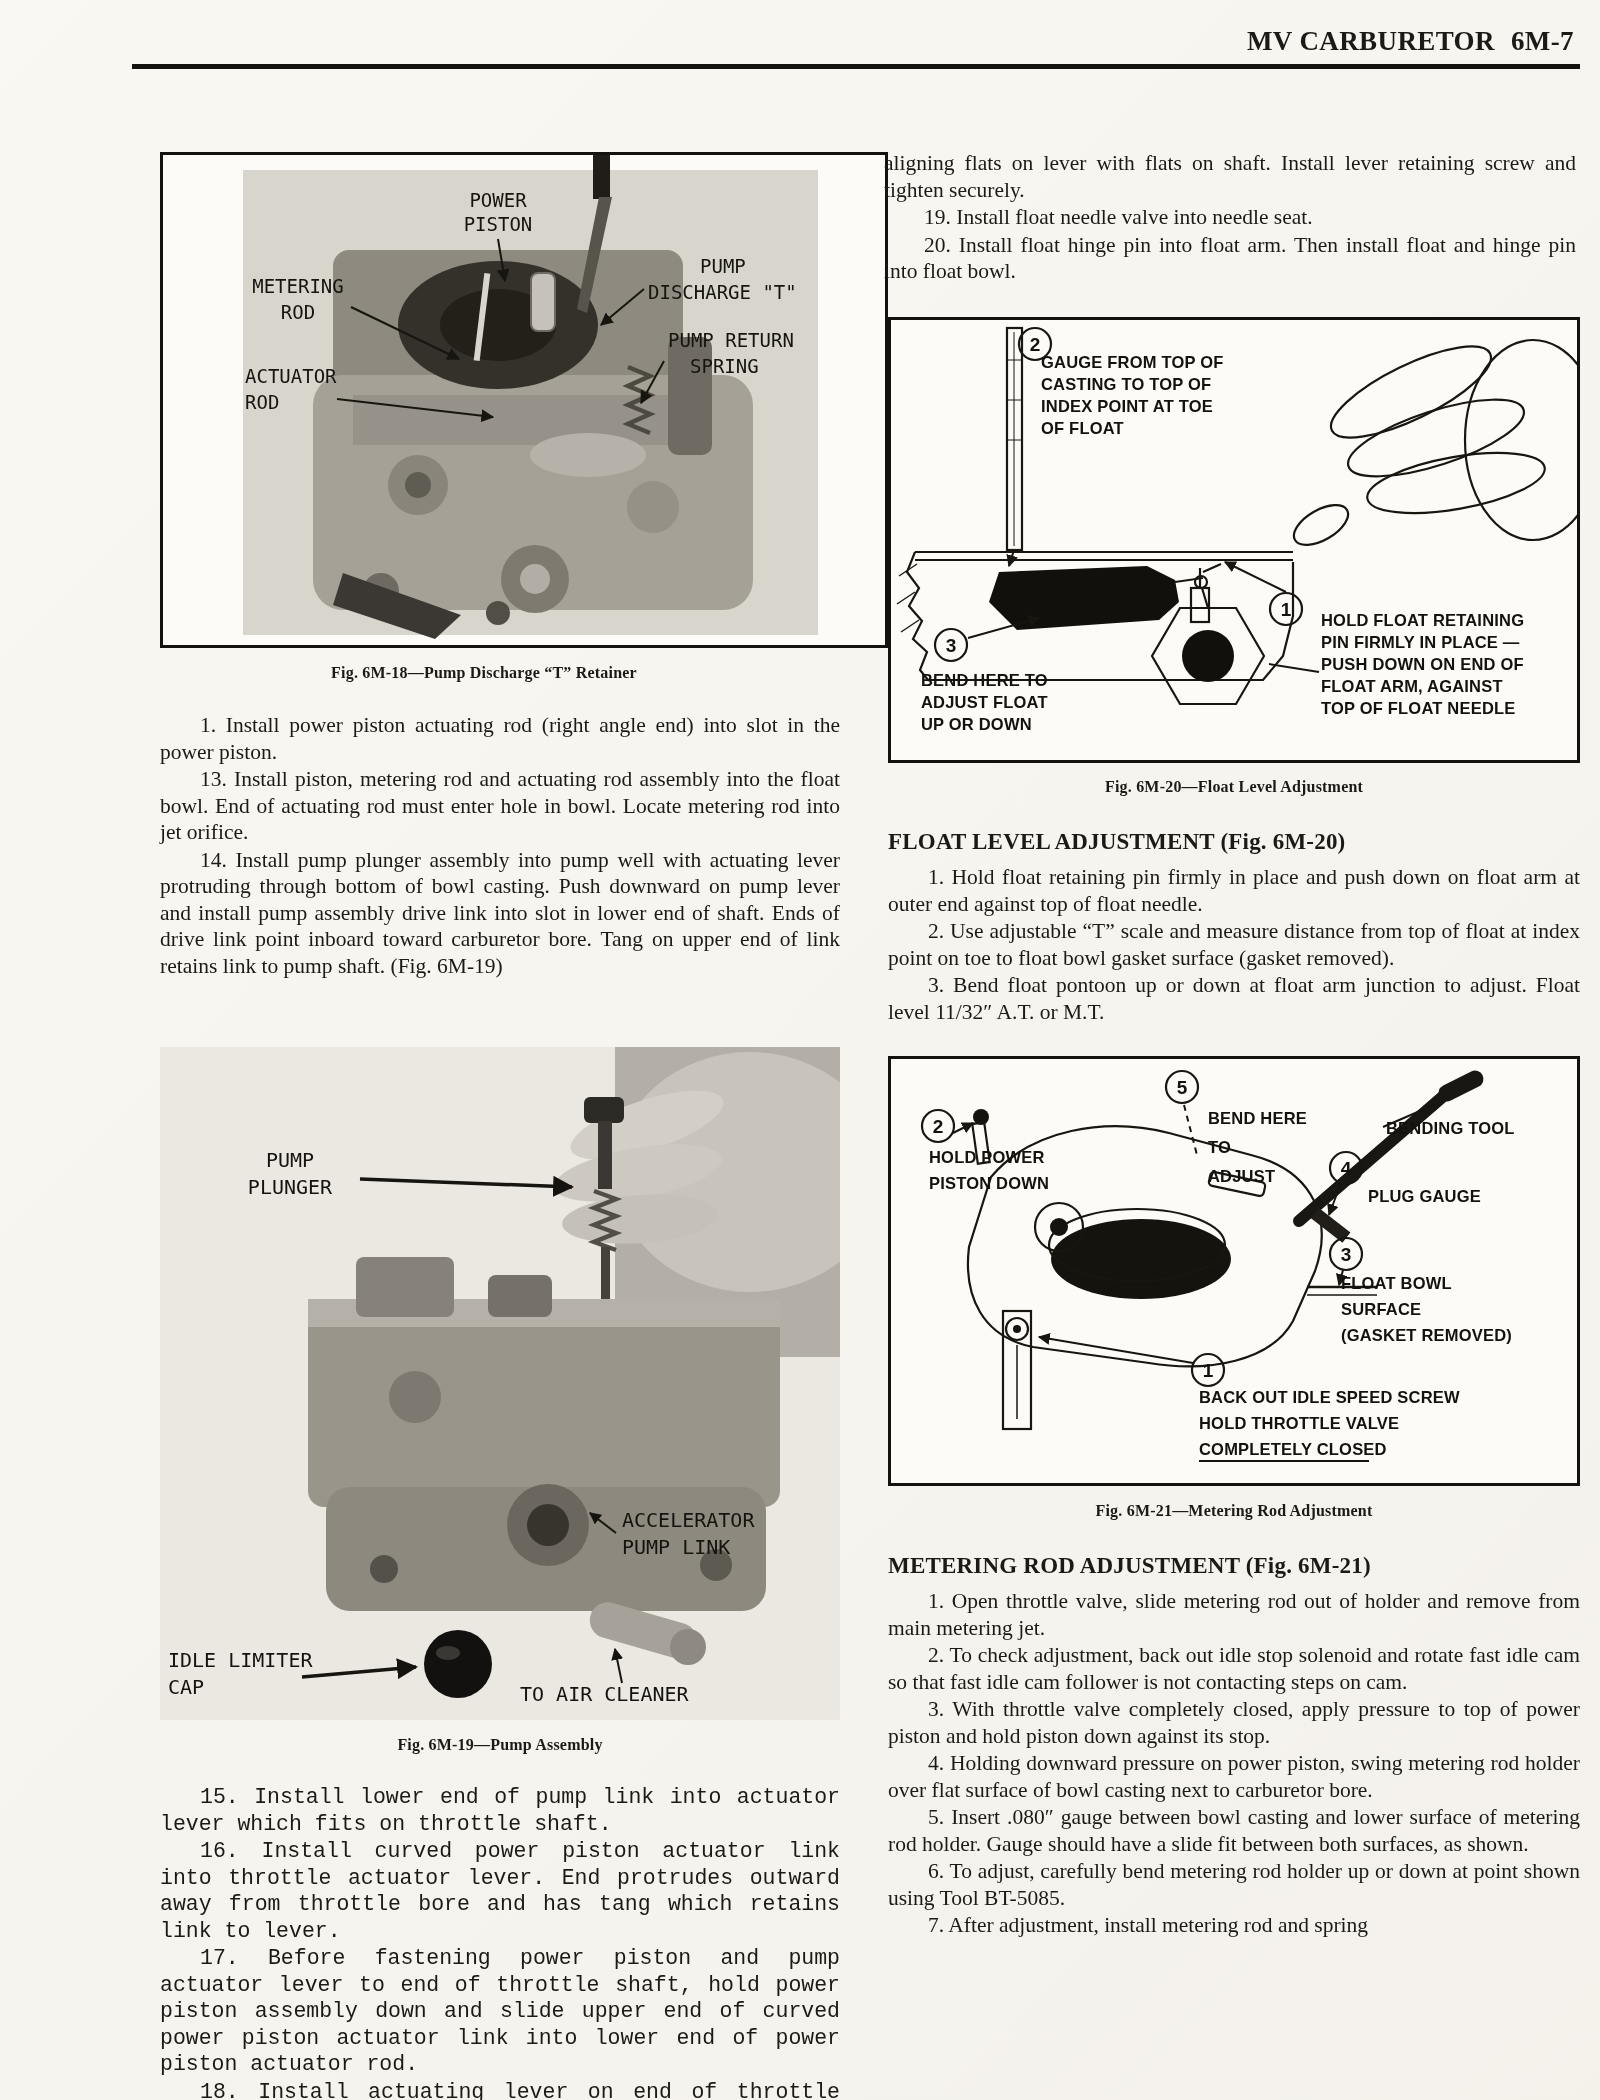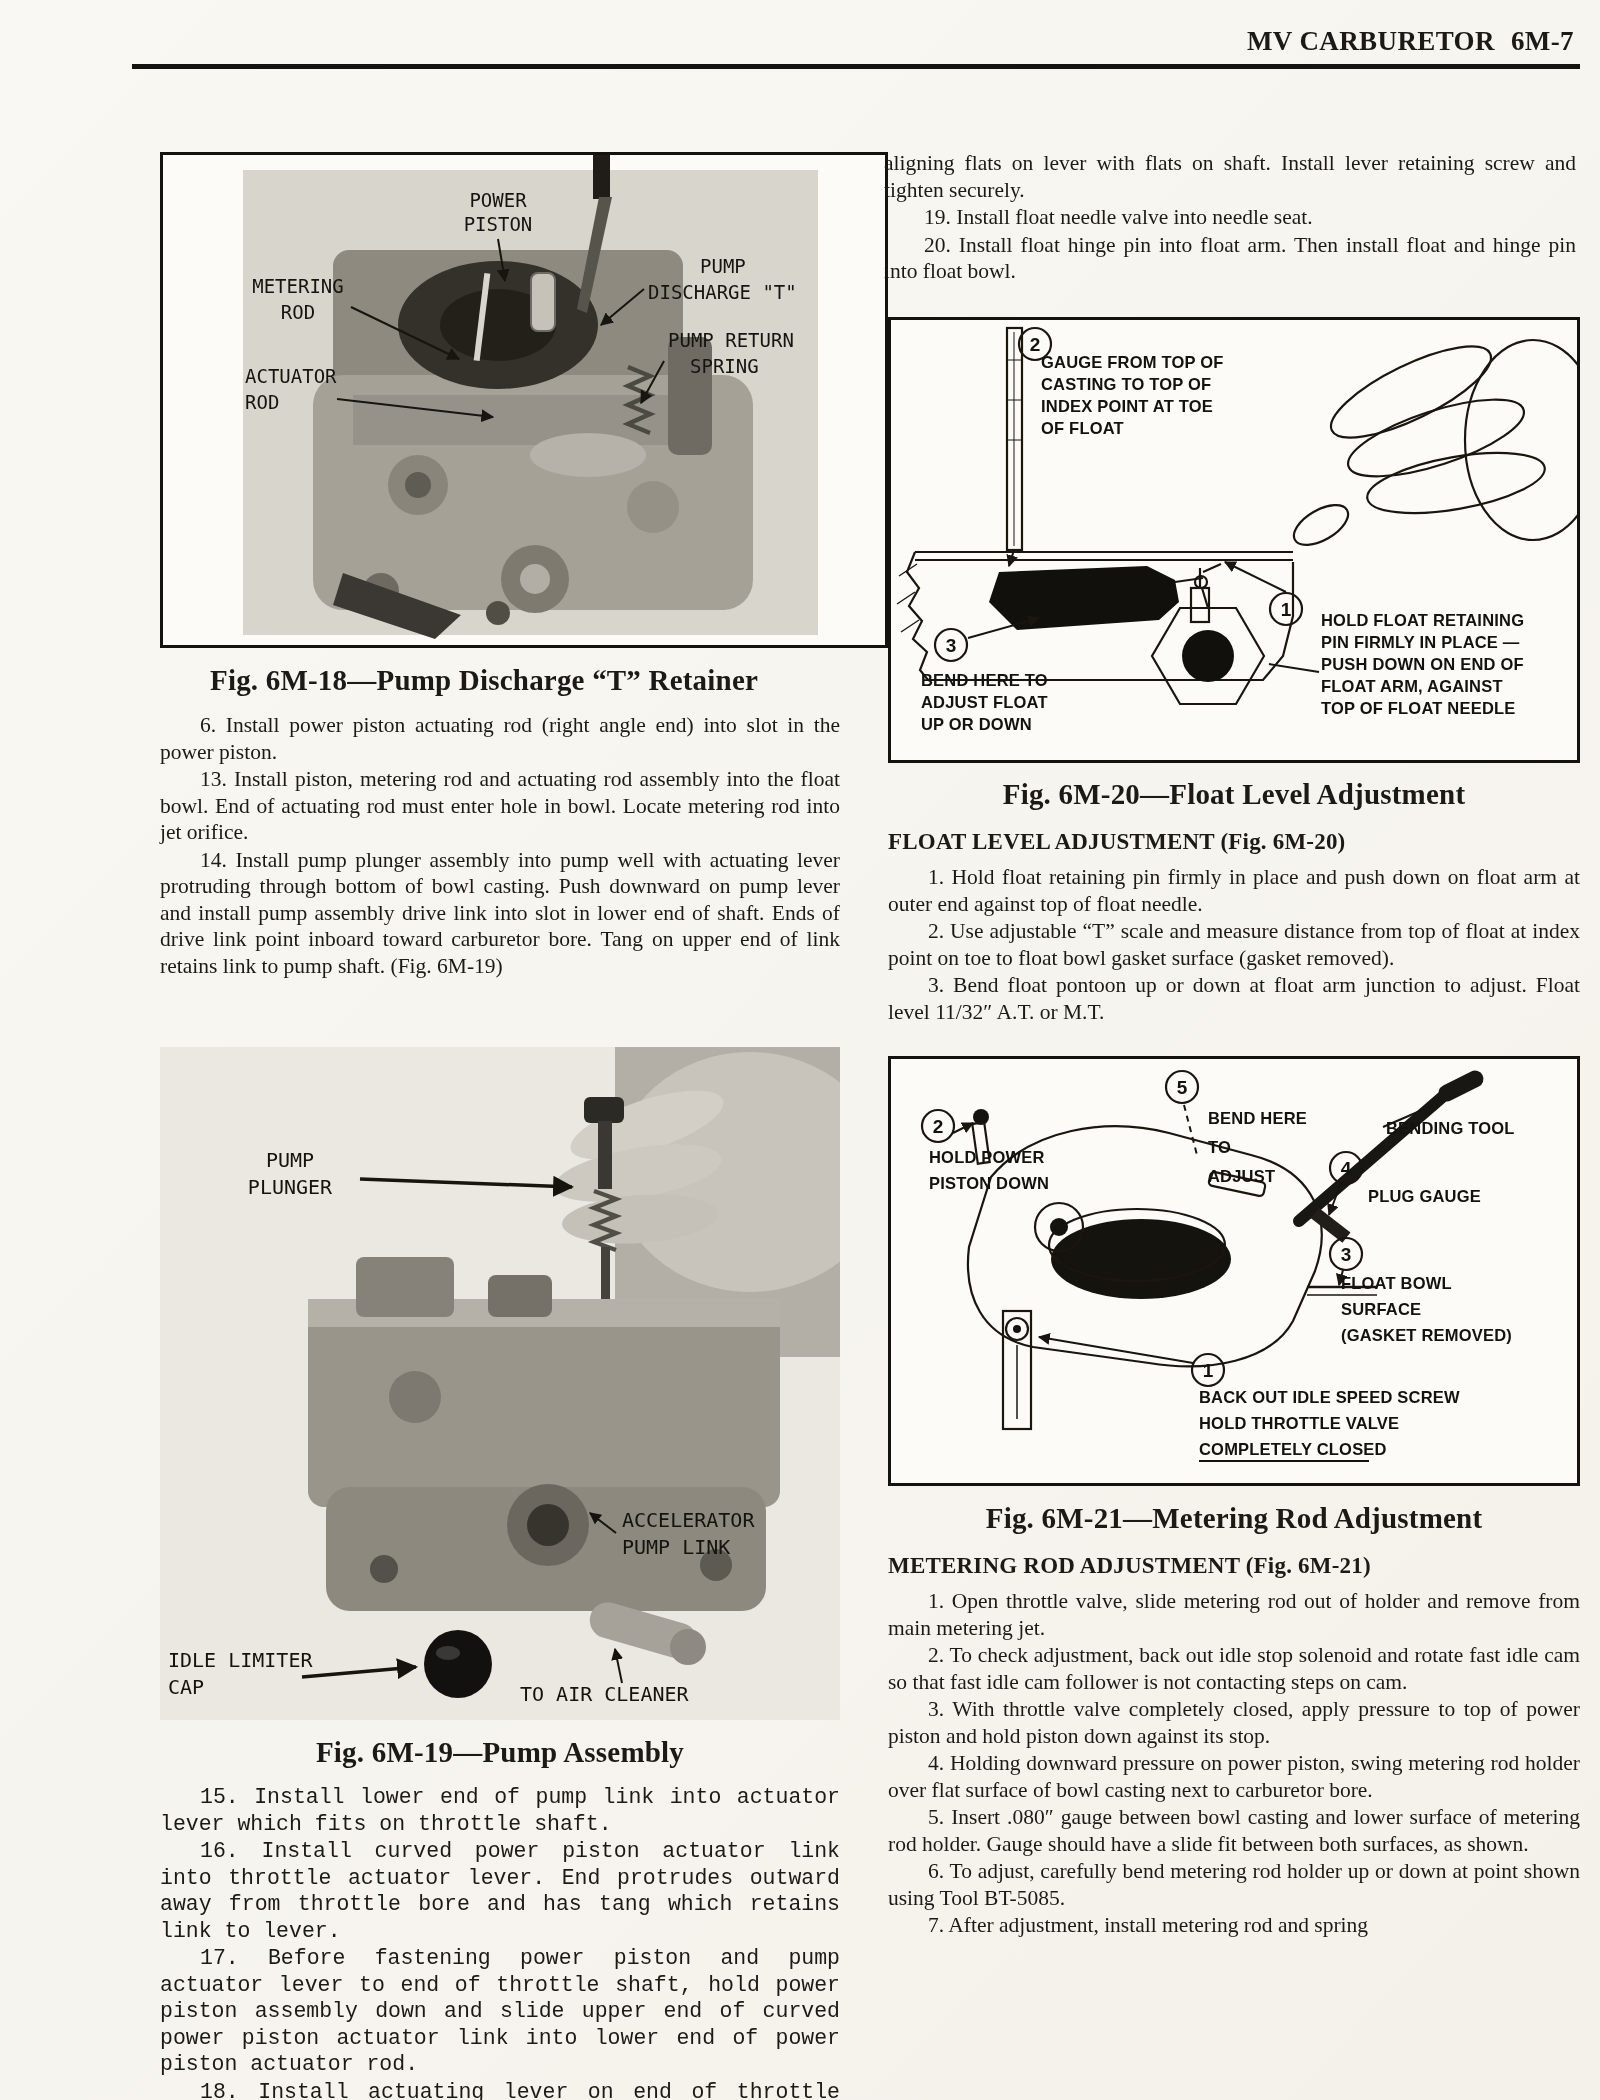--- a/index.html
+++ b/index.html
@@ -10,21 +10,21 @@
     font-family:"Liberation Serif",serif;color:#1c1a16;overflow:hidden;
   }
   
   .running-head{position:absolute;top:26px;right:26px;font-weight:700;font-size:27px;letter-spacing:.4px;}
   .running-head .pg{margin-left:16px;}
   .head-rule{position:absolute;top:64px;left:132px;width:1448px;height:5px;background:#14130f;}
 
   
   p.step{margin:0 0 1px 0;font-size:21.5px;line-height:26.5px;text-align:justify;text-indent:40px;}
   p.noindent{text-indent:0;}
-  .caption{position:absolute;text-align:center;font-weight:700;font-size:29px;letter-spacing:.2px;}
+  .caption{position:absolute;text-align:center;font-weight:700;font-size:16px;letter-spacing:.2px;}
   .sect-head{position:absolute;font-weight:700;font-size:23px;letter-spacing:.2px;}
 
   
   .framed{position:absolute;border:3px solid #13120e;background:#fcfbf7;}
   .unframed{position:absolute;}
   .framed svg,.unframed svg{display:block;width:100%;height:100%;}
 
   .fig18-frame{left:160px;top:152px;width:728px;height:496px;}
   .fig18-caption{left:160px;top:664px;width:648px;}
   .left-steps-a{position:absolute;left:160px;top:712px;width:680px;}
@@ -106,21 +106,21 @@
         <line class="leader" x1="461" y1="206" x2="438" y2="248" marker-end="url(#arr18)"></line>
         <text class="photo-label" x="42" y="228">ACTUATOR</text>
         <text class="photo-label" x="42" y="254">ROD</text>
         <line class="leader" x1="134" y1="244" x2="290" y2="262" marker-end="url(#arr18)"></line>
       </g>
     </svg>
   </figure>
   <div class="caption fig18-caption">Fig. 6M-18—Pump Discharge “T” Retainer</div>
 
   <div class="left-steps-a">
-    <p class="step">6. Install power piston actuating rod (right angle end) into slot in the power piston.</p>
+    <p class="step">1. Install power piston actuating rod (right angle end) into slot in the power piston.</p>
     <p class="step">13. Install piston, metering rod and actuating rod assembly into the float bowl. End of actuating rod must enter hole in bowl. Locate metering rod into jet orifice.</p>
     <p class="step">14. Install pump plunger assembly into pump well with actuating lever protruding through bottom of bowl casting. Push downward on pump lever and install pump assembly drive link into slot in lower end of shaft. Ends of drive link point inboard toward carburetor bore. Tang on upper end of link retains link to pump shaft. (Fig. 6M-19)</p>
   </div>
 
   <figure class="unframed fig19-wrap" style="margin:0">
     <svg viewBox="0 0 680 673">
       <defs>
         <marker id="arr19" viewBox="0 0 10 10" refX="9" refY="5" markerWidth="6" markerHeight="6" orient="auto-start-reverse">
             <path d="M0,0L10,5L0,10z" fill="#15130e"></path>
           </marker>

